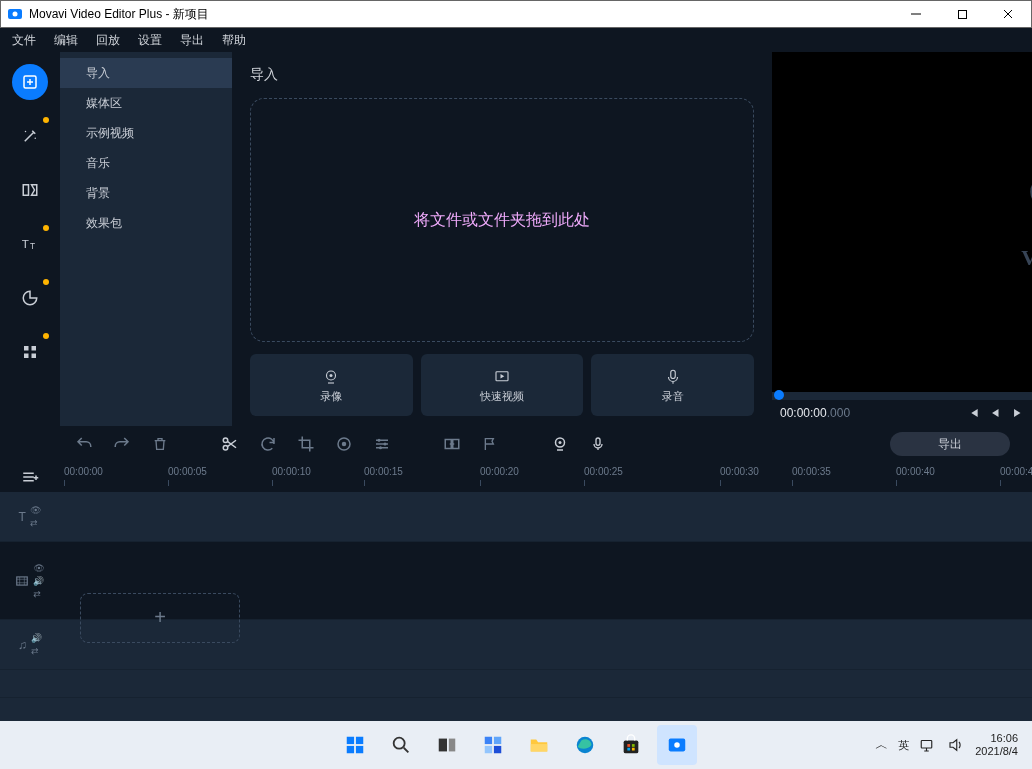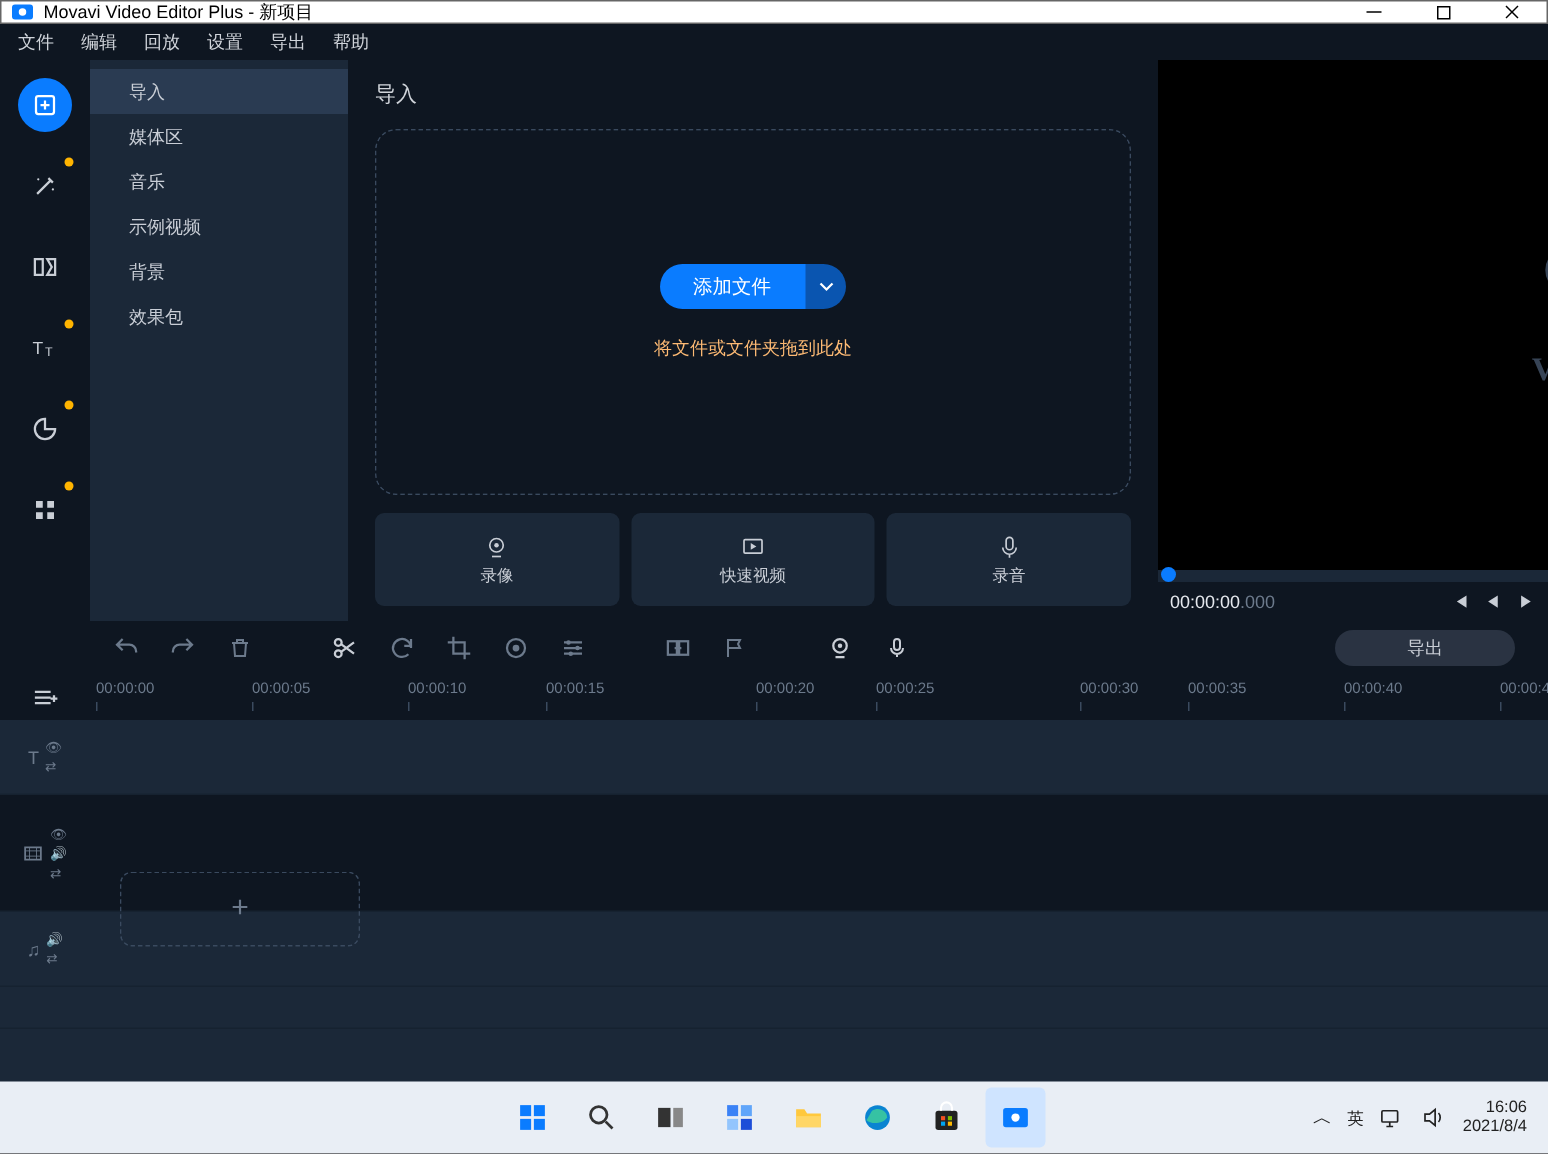--- a/index.html
+++ b/index.html
@@ -1,19 +1,19 @@
 <!DOCTYPE html>
 <html><head>
 <meta charset="utf-8">
 <style>
 * { margin: 0; padding: 0; box-sizing: border-box; font-family: "Microsoft YaHei", "Segoe UI", sans-serif; }
 body { width: 1032px; height: 769px; background: #000; overflow: hidden; }
 
 
-.titlebar { height: 16px; background: #fff; display: flex; align-items: center; padding-left: 6px; border: 1px solid #666; }
+.titlebar { height: 28px; background: #fff; display: flex; align-items: center; padding-left: 6px; border: 1px solid #666; }
 .titlebar .app-icon { width: 16px; height: 16px; margin-right: 6px; }
 .titlebar .title { flex: 1; font-size: 12px; color: #000; }
 .winbtns { display: flex; }
 .winbtn { width: 46px; height: 27px; display: flex; align-items: center; justify-content: center; color: #000; cursor: pointer; }
 .winbtn svg { stroke: #000; fill: none; }
 
 
 .menubar { height: 24px; background: #0e1621; display: flex; align-items: center; padding-left: 12px; gap: 18px; font-size: 12px; color: #d0d4da; }
 .menubar span { cursor: pointer; }
 
@@ -27,21 +27,21 @@
 .subnav { width: 172px; background: #1b2838; display: flex; flex-direction: column; padding-top: 6px; }
 .subnav-item { height: 30px; display: flex; align-items: center; padding-left: 26px; font-size: 12px; color: #c9ced6; cursor: pointer; }
 .subnav-item.active { background: #2a3b52; }
 
 .content { flex: 1; padding: 14px 18px 0 18px; color: #d0d4da; display: flex; flex-direction: column; }
 .content-title { font-size: 14px; margin-bottom: 14px; }
 .dropzone { flex: 1; border: 1.5px dashed #3a4a5f; border-radius: 14px; display: flex; flex-direction: column; align-items: center; justify-content: center; gap: 18px; min-height: 215px; }
 .addbtn { display: flex; align-items: center; height: 30px; border-radius: 15px; overflow: hidden; cursor: pointer; }
 .addbtn-main { background: #0a7cff; color: #fff; padding: 0 22px; height: 100%; display: flex; align-items: center; font-size: 13px; }
 .addbtn-chev { width: 28px; height: 100%; background: #0a55b0; display: flex; align-items: center; justify-content: center; border-left: 1px solid #0a7cff; }
-.drop-hint { font-size: 12px; color: #fdba74; }
+.drop-hint { font-size: 16px; color: #f0abfc; }
 
 .tools-row { display: flex; gap: 8px; margin-top: 12px; margin-bottom: 10px; }
 .tool-card { flex: 1; height: 62px; background: #1b2838; border-radius: 6px; display: flex; flex-direction: column; align-items: center; justify-content: center; gap: 4px; cursor: pointer; color: #c9ced6; font-size: 11px; }
 .tool-card .tl { line-height: 1.15; text-align: center; }
 
 .preview { width: 260px; background: #000; position: relative; display: flex; flex-direction: column; }
 .preview-stage { flex: 1; position: relative; overflow: hidden; }
 .watermark { position: absolute; right: -110px; top: 50%; transform: translateY(-50%); color: #374456; font-weight: 700; text-align: left; }
 .watermark .dots { font-size: 28px; letter-spacing: -4px; margin-bottom: 6px; margin-left: 8px; }
 .watermark .brand { font-size: 22px; font-family: Georgia, serif; white-space: nowrap; }
@@ -177,37 +177,29 @@
           <rect x="4" y="14" width="6" height="6" fill="currentColor"></rect>
           <rect x="14" y="14" width="6" height="6" fill="currentColor"></rect>
         </svg>
       <span class="dot"></span>
     </div>
   </div>
 
   <div class="subnav">
     <div class="subnav-item active">导入</div>
     <div class="subnav-item">媒体区</div>
+    <div class="subnav-item">示例视频</div>
     <div class="subnav-item">音乐</div>
-    <div class="subnav-item">示例视频</div>
     <div class="subnav-item">背景</div>
     <div class="subnav-item">效果包</div>
   </div>
 
   <div class="content">
     <div class="content-title">导入</div>
     <div class="dropzone">
-      <div class="addbtn">
-        <div class="addbtn-main">添加文件</div>
-        <div class="addbtn-chev">
-          <svg width="10" height="10" viewBox="0 0 10 10">
-              <path d="M1 3 L5 7 L9 3" stroke="#fff" stroke-width="1.5" fill="none"></path>
-            </svg>
-        </div>
-      </div>
       <div class="drop-hint">将文件或文件夹拖到此处</div>
     </div>
     <div class="tools-row">
       <div class="tool-card">
         <svg width="18" height="18" viewBox="0 0 24 24">
             <circle cx="12" cy="10" r="6" fill="none" stroke="currentColor" stroke-width="1.5"></circle>
             <circle cx="12" cy="10" r="2" fill="currentColor"></circle>
             <path d="M8 20 h8" stroke="currentColor" stroke-width="1.5"></path>
           </svg>
         <div class="tl">录像</div>
@@ -340,21 +332,21 @@
         <svg width="18" height="18" viewBox="0 0 24 24">
           <path d="M3 7h14M3 12h14M3 17h14M20 10v6M17 13h6" stroke="currentColor" stroke-width="2"></path>
         </svg>
       </div>
   </div>
   <div class="ruler">
     <div class="rtick" style="left:4px">00:00:00</div>
     <div class="rtick" style="left:108px">00:00:05</div>
     <div class="rtick" style="left:212px">00:00:10</div>
     <div class="rtick" style="left:304px">00:00:15</div>
-    <div class="rtick" style="left:444px">00:00:20</div>
+    <div class="rtick" style="left:420px">00:00:20</div>
     <div class="rtick" style="left:524px">00:00:25</div>
     <div class="rtick" style="left:660px">00:00:30</div>
     <div class="rtick" style="left:732px">00:00:35</div>
     <div class="rtick" style="left:836px">00:00:40</div>
     <div class="rtick" style="left:940px">00:00:45</div>
   </div>
 </div>
 
 <div class="timeline-wrap">
 <div class="tracks">

